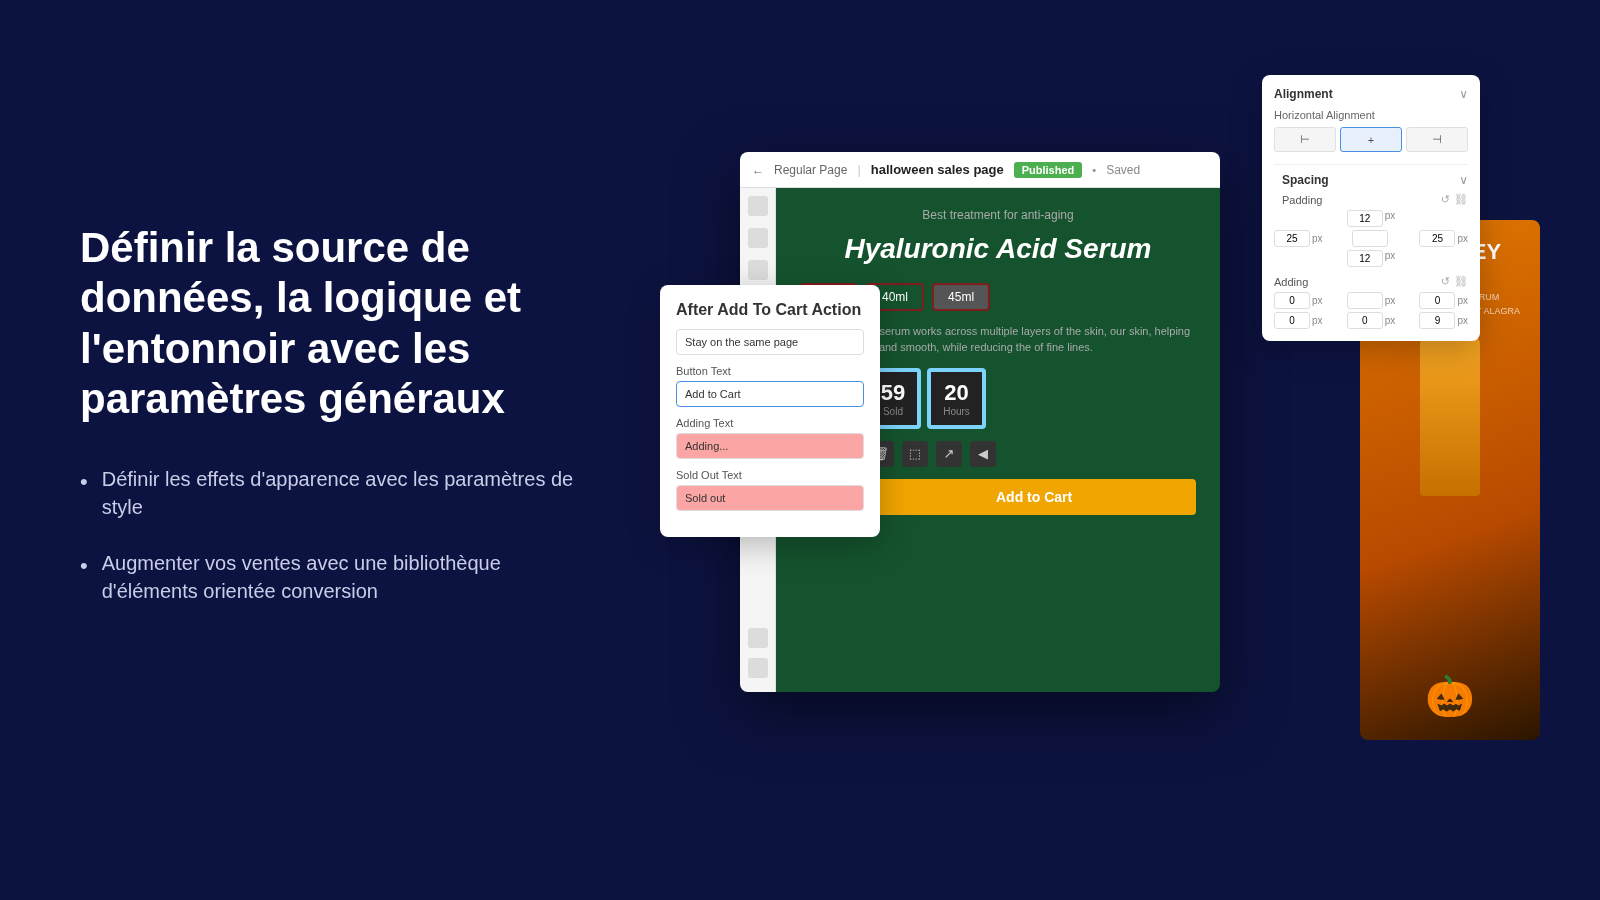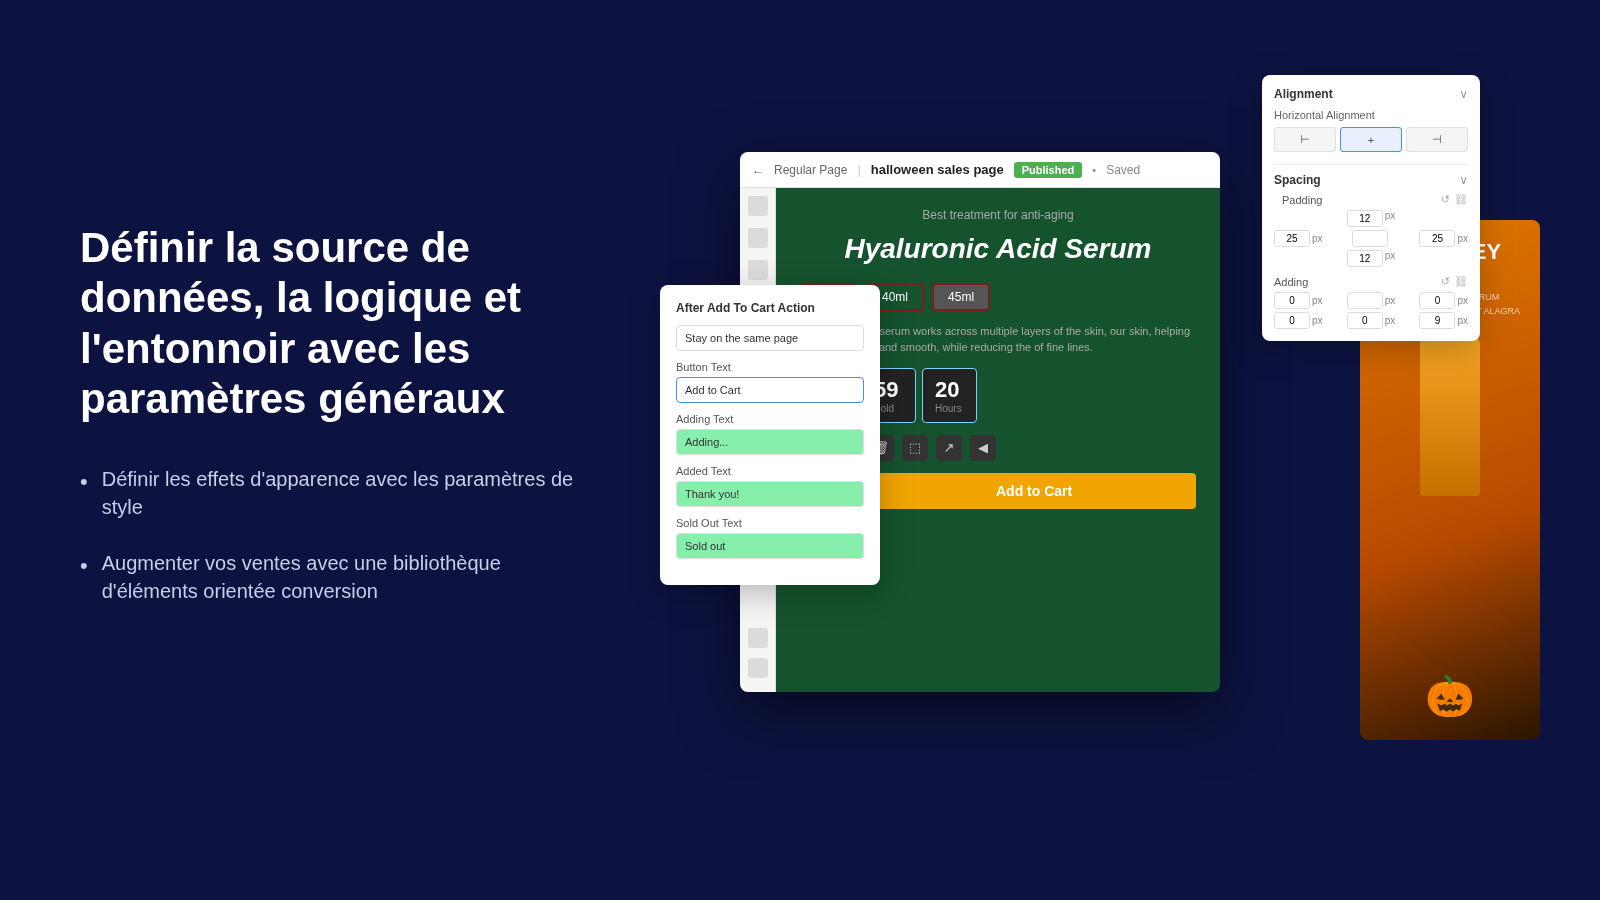--- a/index.html
+++ b/index.html
@@ -205,24 +205,24 @@
     }
 
     .countdown-row {
       display: flex;
       gap: 6px;
       align-items: center;
     }
 
     .countdown-block {
       background: #222;
-      border: 1px solid #7dd3fc;
+      border: 4px solid #7dd3fc;
       border-radius: 4px;
       padding: 8px 12px;
-      text-align: left;
+      text-align: center;
       min-width: 55px;
     }
 
     .countdown-num {
       color: #fff;
       font-size: 22px;
       font-weight: 800;
       display: block;
     }
 
@@ -289,21 +289,21 @@
       top: 285px;
       width: 220px;
       background: #fff;
       border-radius: 8px;
       box-shadow: 0 8px 32px rgba(0,0,0,0.25);
       padding: 16px;
       z-index: 10;
     }
 
     .popup-panel h3 {
-      font-size: 12px;
+      font-size: 16px;
       font-weight: 700;
       color: #333;
       margin-bottom: 10px;
     }
 
     .form-group {
       margin-bottom: 10px;
     }
 
     .form-label {
@@ -334,21 +334,21 @@
       background: #fff;
     }
 
     .form-input-plain {
       width: 100%;
       padding: 6px 8px;
       border: 1px solid #ddd;
       border-radius: 4px;
       font-size: 11px;
       color: #333;
-      background: #86efac;
+      background: #fca5a5;
     }
 
     
     .settings-panel {
       position: absolute;
       right: 120px;
       top: 75px;
       width: 218px;
       background: #fff;
       border-radius: 8px;
@@ -412,20 +412,21 @@
 
     .spacing-section {
       margin-top: 4px;
     }
 
     .spacing-title-row {
       display: flex;
       justify-content: space-between;
       align-items: flex-start;
       margin-bottom: 6px;
+      margin-left: 8px;
     }
 
     .px-input {
       width: 36px;
       padding: 2px 4px;
       border: 1px solid #ddd;
       border-radius: 3px;
       font-size: 10px;
       text-align: center;
     }
@@ -590,24 +591,20 @@
   <div class="form-group">
     <label class="form-label">Button Text</label>
     <input class="form-input" type="text" value="Add to Cart" style="">
   </div>
 
   <div class="form-group">
     <label class="form-label">Adding Text</label>
     <input class="form-input-plain" type="text" value="Adding..." style="">
   </div>
 
-  <div class="form-group">
-    <label class="form-label">Added Text</label>
-    <input class="form-input-plain" type="text" value="Thank you!" style="">
-  </div>
 
   <div class="form-group">
     <label class="form-label">Sold Out Text</label>
     <input class="form-input-plain" type="text" value="Sold out" style="">
   </div>
 </div>
 
 <div class="settings-panel">
 
   <div class="panel-section-header">

